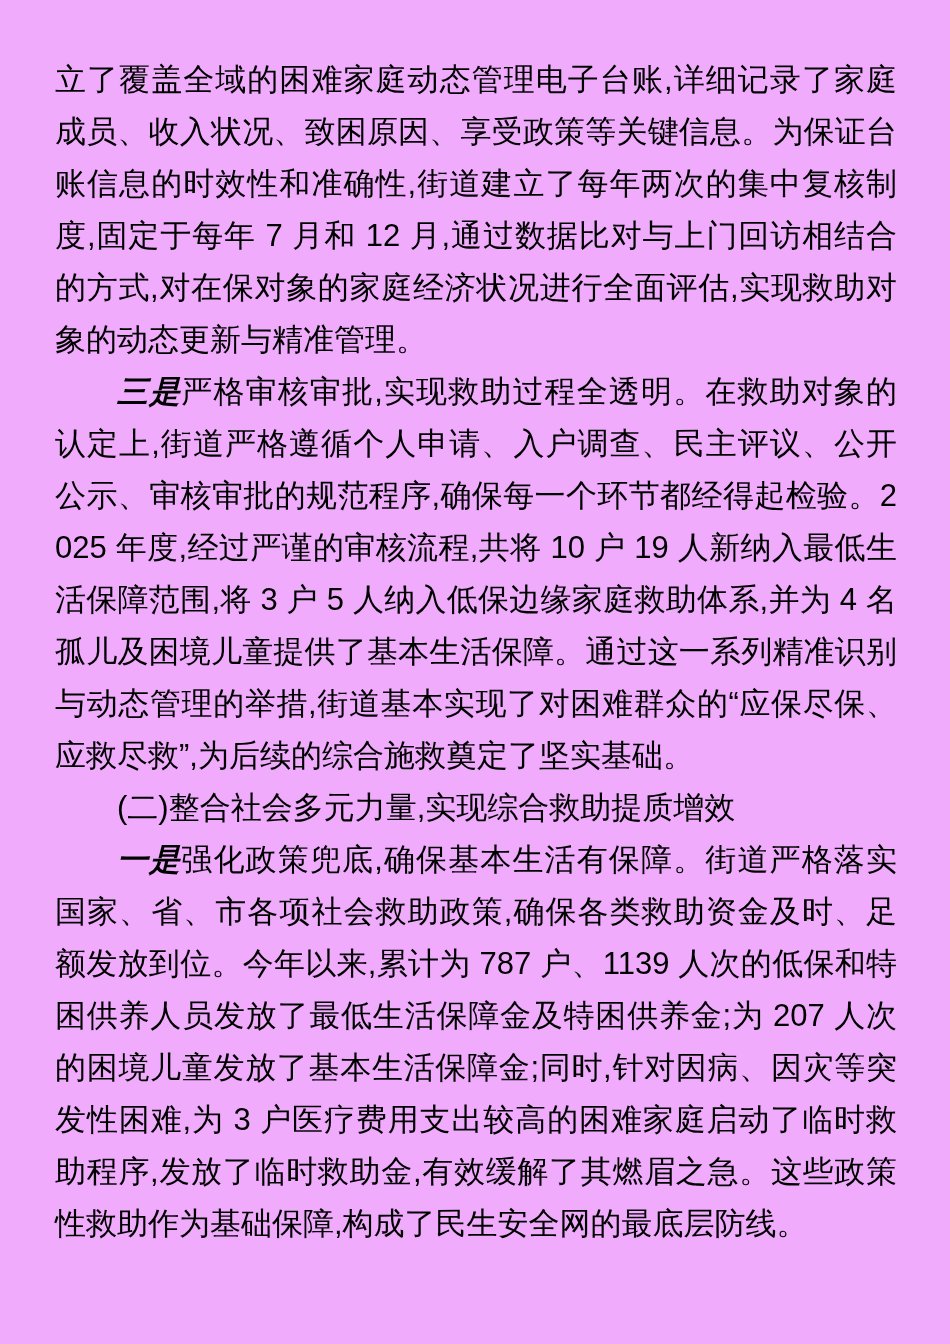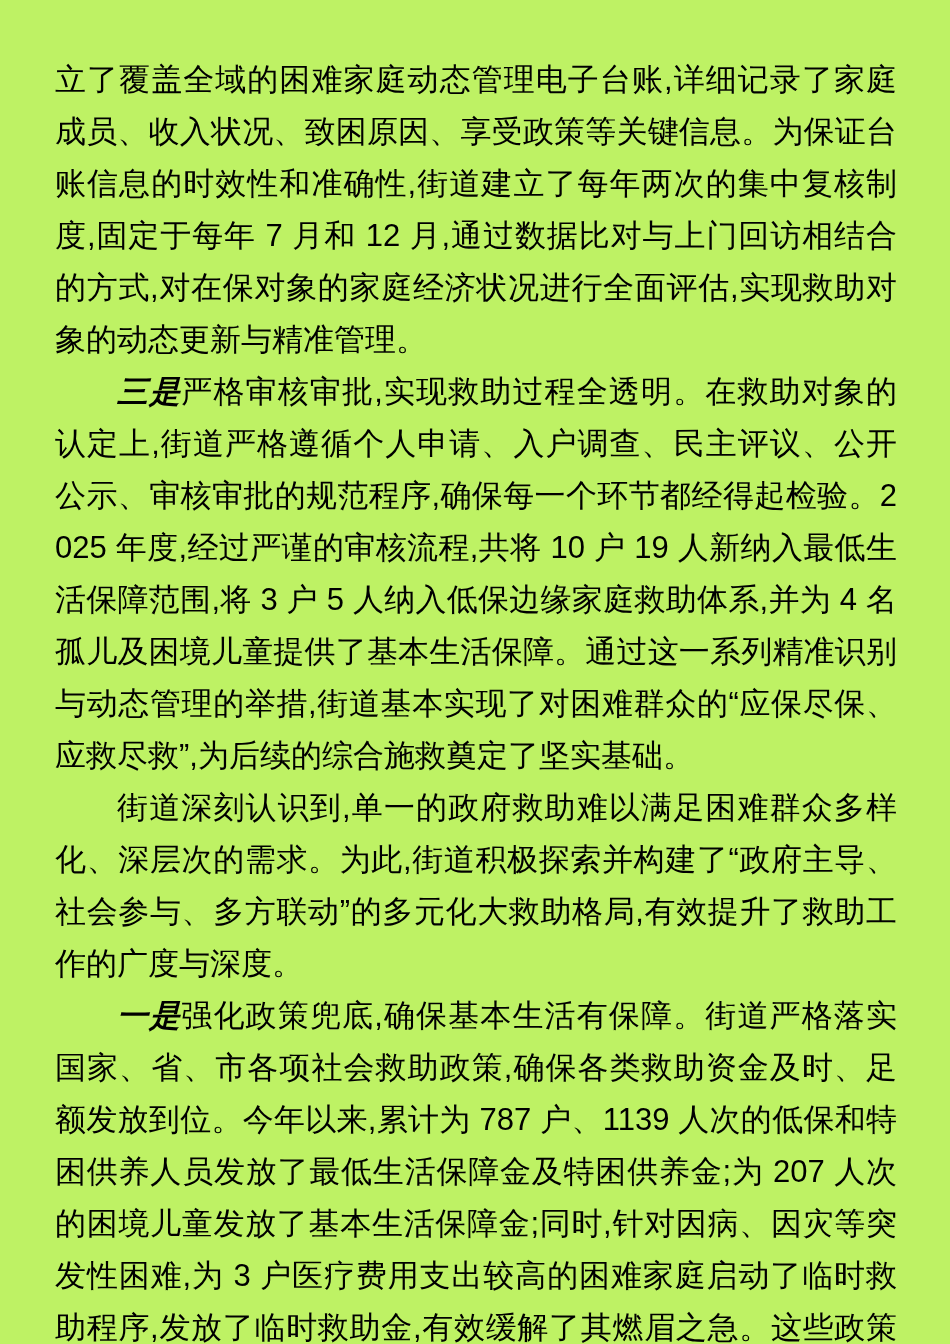--- a/index.html
+++ b/index.html
@@ -12,21 +12,21 @@
     height: 1344px;
     overflow: hidden;
     font-family: "Liberation Sans", "DejaVu Sans", sans-serif;
     color: #000000;
     -webkit-font-smoothing: antialiased;
   }
   .page {
     position: relative;
     width: 950px;
     height: 1344px;
-    background: #bef264;
+    background: #f0abfc;
     box-sizing: border-box;
   }
   .doc-body {
     position: absolute;
     left: 55px;
     top: 54px;
     width: 842px;
   }
   .para {
     font-size: 31px;
@@ -56,23 +56,23 @@
   <div class="doc-body">
 
     <p class="para cont">
       <span>立了覆盖全域的困难家庭动态管理电子台账,详细记录了家庭成员、收入状况、致困原因、享受政策等关键信息。为保证台账信息的时效性和准确性,街道建立了每年两次的集中复核制度,固定于每年 7 月和 12 月,通过数据比对与上门回访相结合的方式,对在保对象的家庭经济状况进行全面评估,实现救助对象的动态更新与精准管理。</span>
     </p>
 
     <p class="para indent">
       <span class="lead">三是</span><span>严格审核审批,实现救助过程全透明。在救助对象的认定上,街道严格遵循个人申请、入户调查、民主评议、公开公示、审核审批的规范程序,确保每一个环节都经得起检验。2025 年度,经过严谨的审核流程,共将 10 户 19 人新纳入最低生活保障范围,将 3 户 5 人纳入低保边缘家庭救助体系,并为 4 名孤儿及困境儿童提供了基本生活保障。通过这一系列精准识别与动态管理的举措,街道基本实现了对困难群众的“应保尽保、应救尽救”,为后续的综合施救奠定了坚实基础。</span>
     </p>
 
+    <p class="para indent">
+      <span>(二)整合社会多元力量,实现综合救助提质增效</span>
+    </p>
 
-    <p class="para indent">
-      <span>街道深刻认识到,单一的政府救助难以满足困难群众多样化、深层次的需求。为此,街道积极探索并构建了“政府主导、社会参与、多方联动”的多元化大救助格局,有效提升了救助工作的广度与深度。</span>
-    </p>
 
     <p class="para indent">
       <span class="lead">一是</span><span>强化政策兜底,确保基本生活有保障。街道严格落实国家、省、市各项社会救助政策,确保各类救助资金及时、足额发放到位。今年以来,累计为 787 户、1139 人次的低保和特困供养人员发放了最低生活保障金及特困供养金;为 207 人次的困境儿童发放了基本生活保障金;同时,针对因病、因灾等突发性困难,为 3 户医疗费用支出较高的困难家庭启动了临时救助程序,发放了临时救助金,有效缓解了其燃眉之急。这些政策性救助作为基础保障,构成了民生安全网的最底层防线。</span>
     </p>
 
   </div>
 </div>
 
 </body></html>

